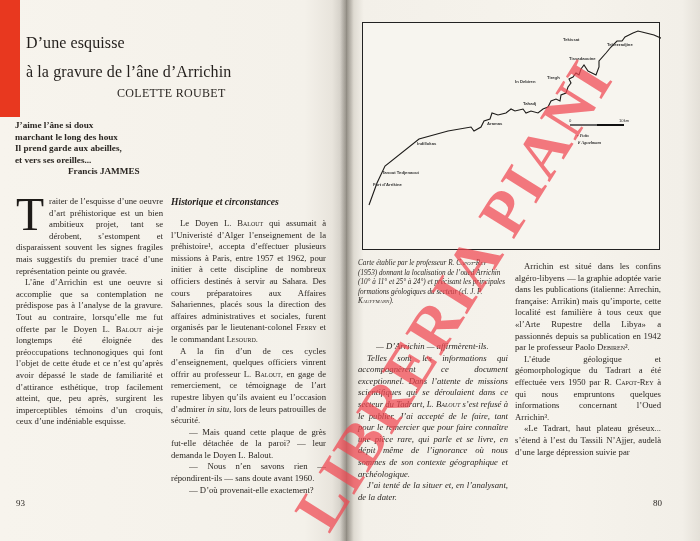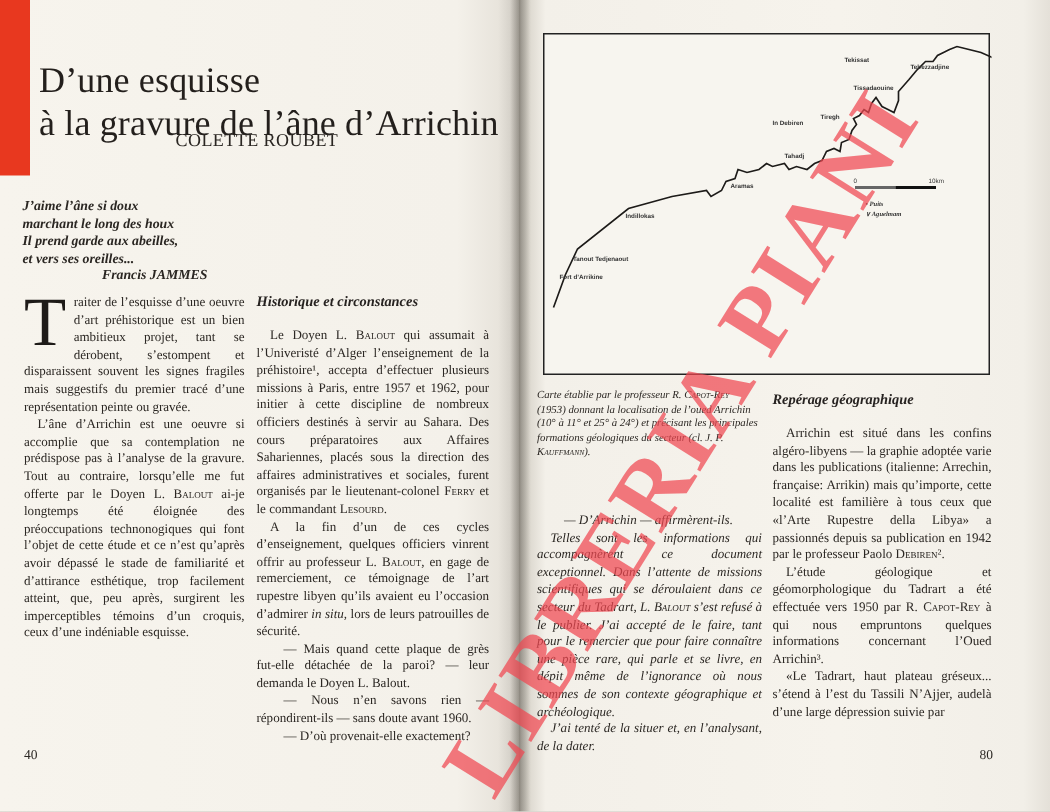--- a/index.html
+++ b/index.html
@@ -7,24 +7,24 @@
   body { font-family: "Liberation Serif", "DejaVu Serif", serif; color: #2a2622; position: relative; }
 
   .spread { position: absolute; left: 0; top: 0; width: 700px; height: 541px; }
   .page { position: absolute; top: 0; height: 541px; background: #f6f3ec; overflow: hidden; }
   .page-left { left: 0; width: 346px; background: linear-gradient(to right, #f7f4ed 0%, #f4f1ea 88%, #e8e4dc 96%, #c9c5bd 100%); }
   .page-right { left: 346px; width: 354px; background: linear-gradient(to right, #b9b5ad 0%, #ddd9d0 2%, #f3f0e9 5%, #f6f3ec 60%, #f2efe8 95%, #e4e0d8 100%); }
   .gutter { position: absolute; left: 340px; top: 0; width: 14px; height: 541px; background: linear-gradient(to right, rgba(0,0,0,0) 0%, rgba(60,55,45,.35) 45%, rgba(60,55,45,.25) 55%, rgba(0,0,0,0) 100%); }
 
   .red-tab { position: absolute; left: 0; top: 0; width: 20px; height: 117px; background: #e8381f; }
 
-  .title { position: absolute; left: 26px; top: 40px; font-size: 24px; line-height: 29px; font-weight: normal; color: #231f1c; letter-spacing: 0.1px; }
+  .title { position: absolute; left: 26px; top: 28px; font-size: 16px; line-height: 29px; font-weight: normal; color: #231f1c; letter-spacing: 0.1px; }
   .author { position: absolute; left: 117px; top: 86px; font-size: 12px; letter-spacing: 0.3px; color: #2a2622; }
 
-  .poem { position: absolute; left: 15px; top: 132px; font-style: italic; font-weight: bold; font-size: 9.2px; line-height: 11.6px; color: #2a2622; }
+  .poem { position: absolute; left: 15px; top: 120px; font-weight: bold; font-size: 9.2px; line-height: 11.6px; color: #2a2622; }
   .poem .sig { padding-left: 53px; }
 
   .col { position: absolute; font-size: 8.7px; line-height: 11.6px; text-align: justify; color: #2b2723; }
   .col p { text-indent: 9px; }
   .col p.noindent { text-indent: 0; }
   .col .dialog { text-indent: 18px; }
   .sc { font-variant: small-caps; }
 
   .col-1 { left: 16px; top: 196px; width: 147px; }
   .dropcap { float: left; font-size: 46px; line-height: 36px; margin: 1px 5px 0 0; color: #1e1b18; font-weight: normal; }
@@ -79,21 +79,21 @@
 
     <div class="col col-2">
       <div class="heading">Historique et circonstances</div>
       <p><span>Le Doyen L. </span><span class="sc">Balout</span><span> qui assumait à l’Univeristé d’Alger l’enseignement de la préhistoire¹, accepta d’effectuer plusieurs missions à Paris, entre 1957 et 1962, pour initier à cette discipline de nombreux officiers destinés à servir au Sahara. Des cours préparatoires aux Affaires Sahariennes, placés sous la direction des affaires administratives et sociales, furent organisés par le lieutenant-colonel </span><span class="sc">Ferry</span><span> et le commandant </span><span class="sc">Lesourd</span><span>.</span></p>
       <p><span>A la fin d’un de ces cycles d’enseignement, quelques officiers vinrent offrir au professeur L. </span><span class="sc">Balout</span><span>, en gage de remerciement, ce témoignage de l’art rupestre libyen qu’ils avaient eu l’occasion d’admirer </span><i>in situ</i><span>, lors de leurs patrouilles de sécurité.</span></p>
       <p class="dialog">— Mais quand cette plaque de grès fut-elle détachée de la paroi? — leur demanda le Doyen L. Balout.</p>
       <p class="dialog">— Nous n’en savons rien — répondirent-ils — sans doute avant 1960.</p>
       <p class="dialog">— D’où provenait-elle exactement?</p>
     </div>
 
-    <div class="folio folio-left">40</div>
+    <div class="folio folio-left">93</div>
   </div>
 
   <div class="page page-right"></div>
 
   <div class="gutter"></div>
 
   <div class="map-box">
     <svg width="298" height="228" viewBox="0 0 298 228">
       <polyline fill="none" stroke="#1d1b19" stroke-width="1.1" points="6,182 14,160 22,143 56,116 85,108 108,104 111,108 118,104 121,98 127,96 129,90 135,92 143,90 148,86 152,88 160,86 163,90 168,88 175,90 180,86 185,84 188,78 193,76 197,78 198,72 203,70 205,64 208,60 206,56 210,54 213,50 216,52 218,46 221,42 225,48 229,50 233,52 236,44 236,38 243,30 248,24 254,18 259,18 262,14 266,12 270,10 275,8 283,10 291,12 300,16 308,22 318,30 326,38 334,46 340,56 350,68"></polyline>
     </svg>
@@ -120,21 +120,20 @@
 
   <div class="caption"><span>Carte établie par le professeur R. </span><span class="sc">Capot-Rey</span><span> (1953) donnant la localisation de l’oued Arrichin (10° à 11° et 25° à 24°) et précisant les principales formations géologiques du secteur (cl. J. P. </span><span class="sc">Kauffmann</span><span>).</span></div>
 
   <div class="col col-3">
     <p class="dialog">— D’Arrichin — affirmèrent-ils.</p>
     <p><span>Telles sont les informations qui accompagnèrent ce document exceptionnel. Dans l’attente de missions scientifiques qui se déroulaient dans ce secteur du Tadrart, L. </span><span class="sc">Balout</span><span> s’est refusé à le publier. J’ai accepté de le faire, tant pour le remercier que pour faire connaître une pièce rare, qui parle et se livre, en dépit même de l’ignorance où nous sommes de son contexte géographique et archéologique.</span></p>
     <p>J’ai tenté de la situer et, en l’analysant, de la dater.</p>
   </div>
 
   <div class="col col-4">
-    <div class="heading">Repérage géographique</div>
     <p><span>Arrichin est situé dans les confins algéro-libyens — la graphie adoptée varie dans les publications (italienne: Arrechin, française: Arrikin) mais qu’importe, cette localité est familière à tous ceux que «l’Arte Rupestre della Libya» a passionnés depuis sa publication en 1942 par le professeur Paolo </span><span class="sc">Debiren</span><span>².</span></p>
     <p><span>L’étude géologique et géomorphologique du Tadrart a été effectuée vers 1950 par R. </span><span class="sc">Capot-Rey</span><span> à qui nous empruntons quelques informations concernant l’Oued Arrichin³.</span></p>
     <p>«Le Tadrart, haut plateau gréseux... s’étend à l’est du Tassili N’Ajjer, audelà d’une large dépression suivie par</p>
   </div>
 
   <div class="folio folio-right">80</div>
 
   <div class="watermark">
     <span>LIBRERIA PIANI</span>
   </div>

